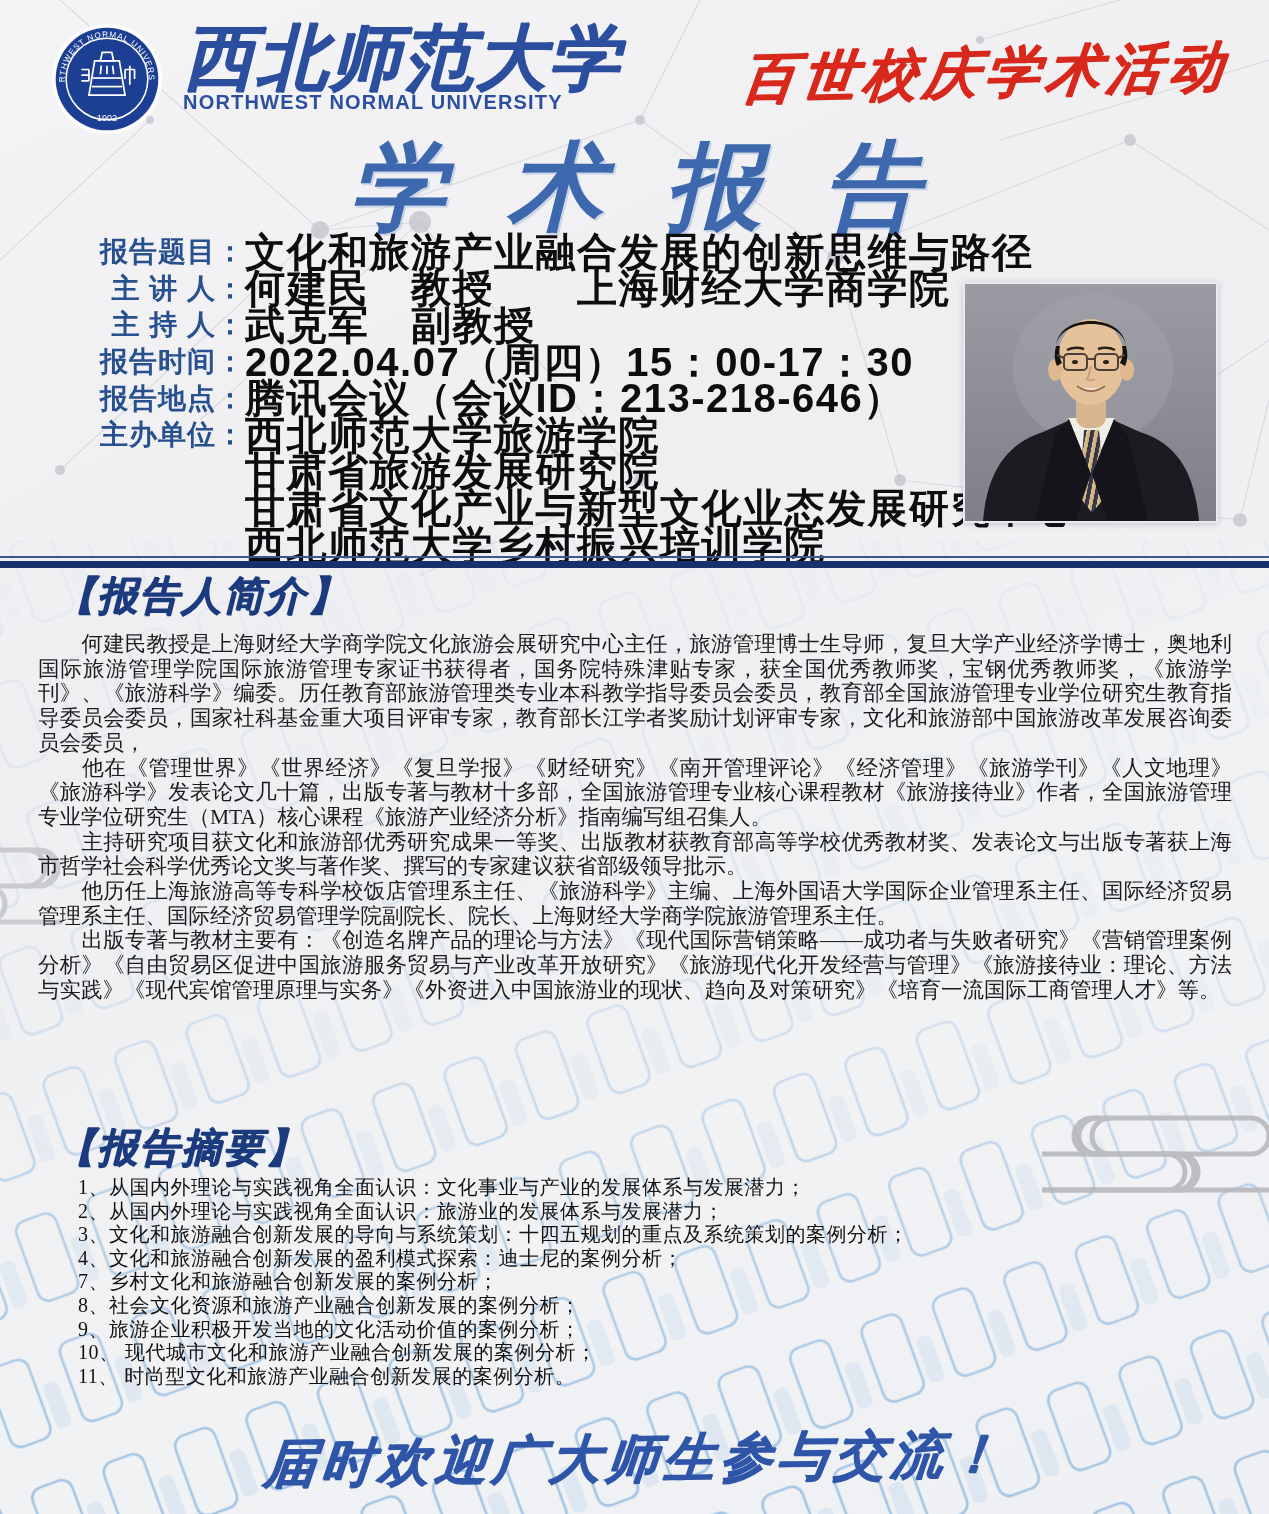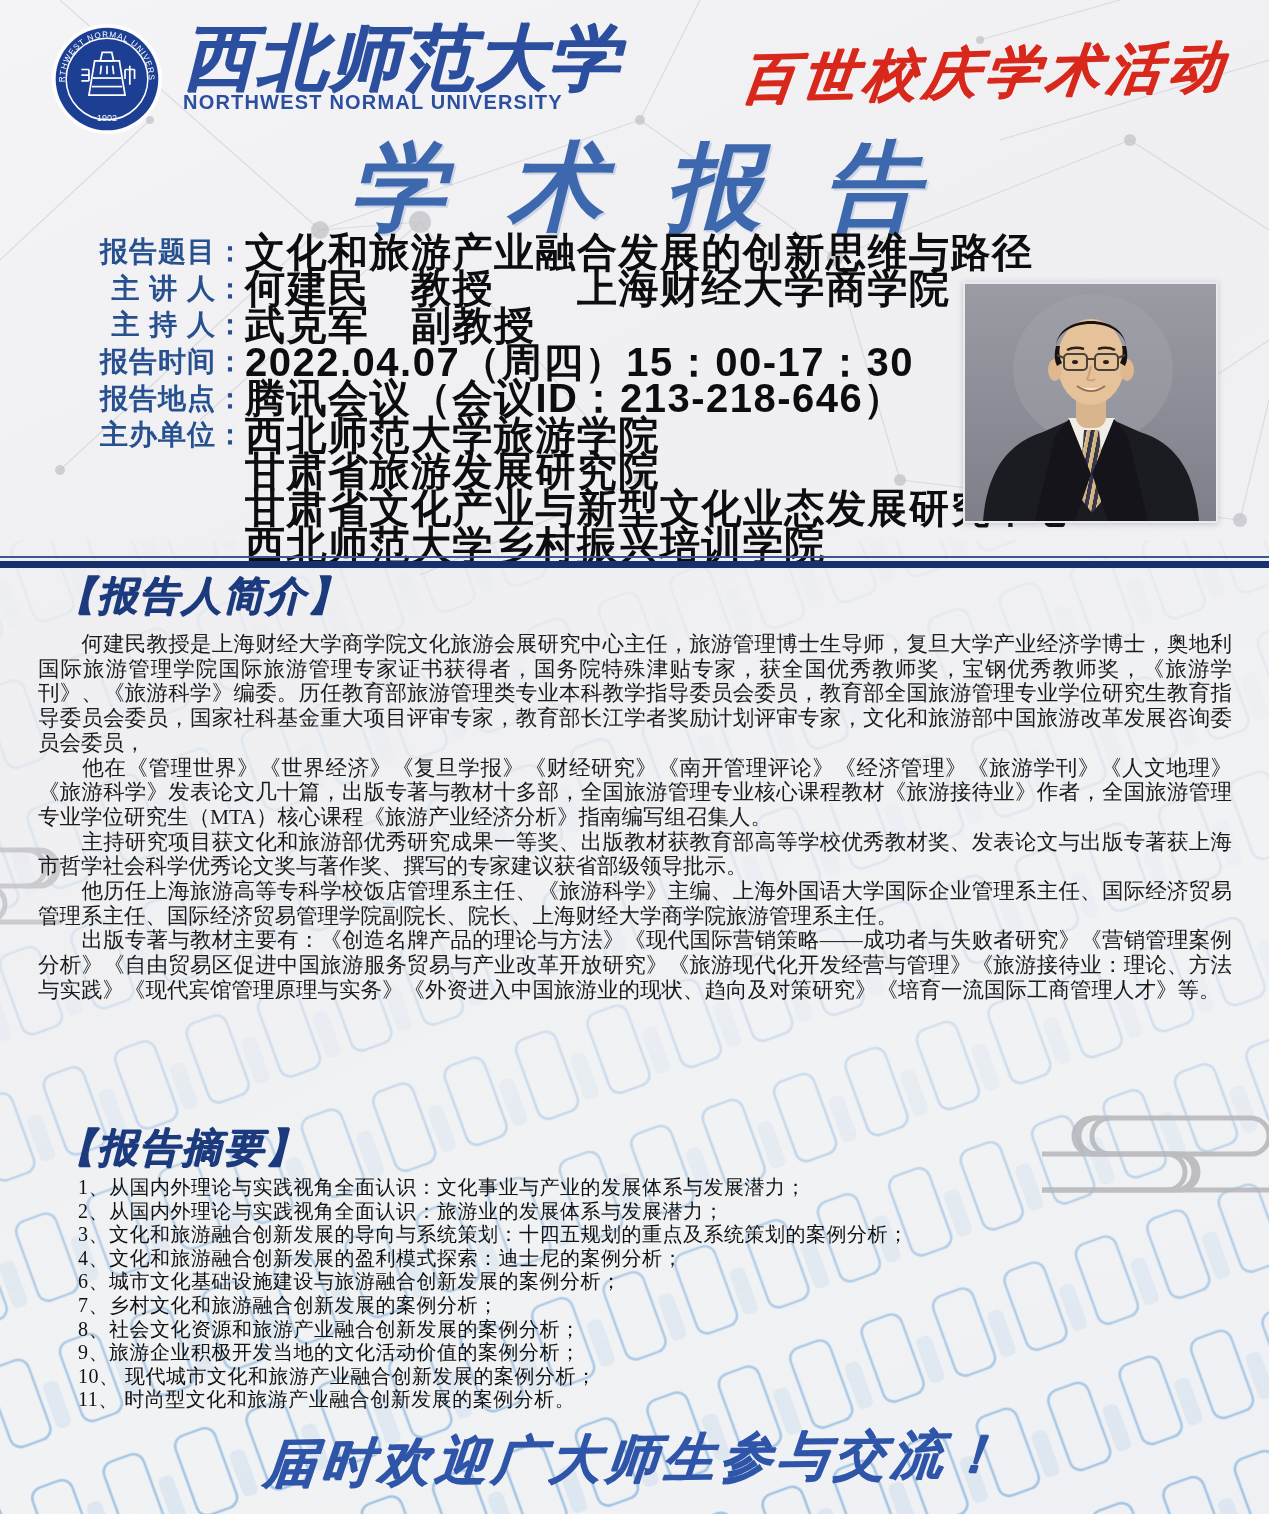--- a/index.html
+++ b/index.html
@@ -308,21 +308,20 @@
 
       <div class="abs-item">1、从国内外理论与实践视角全面认识：文化事业与产业的发展体系与发展潜力；</div>
 
       <div class="abs-item">2、从国内外理论与实践视角全面认识：旅游业的发展体系与发展潜力；</div>
 
       <div class="abs-item">3、文化和旅游融合创新发展的导向与系统策划：十四五规划的重点及系统策划的案例分析；</div>
 
       <div class="abs-item">4、文化和旅游融合创新发展的盈利模式探索：迪士尼的案例分析；</div>
 
 
-      <div class="abs-item">6、城市文化基础设施建设与旅游融合创新发展的案例分析；</div>
 
       <div class="abs-item">7、乡村文化和旅游融合创新发展的案例分析；</div>
 
       <div class="abs-item">8、社会文化资源和旅游产业融合创新发展的案例分析；</div>
 
       <div class="abs-item">9、旅游企业积极开发当地的文化活动价值的案例分析；</div>
 
       <div class="abs-item">10、 现代城市文化和旅游产业融合创新发展的案例分析；</div>
 
       <div class="abs-item">11、 时尚型文化和旅游产业融合创新发展的案例分析。</div>

